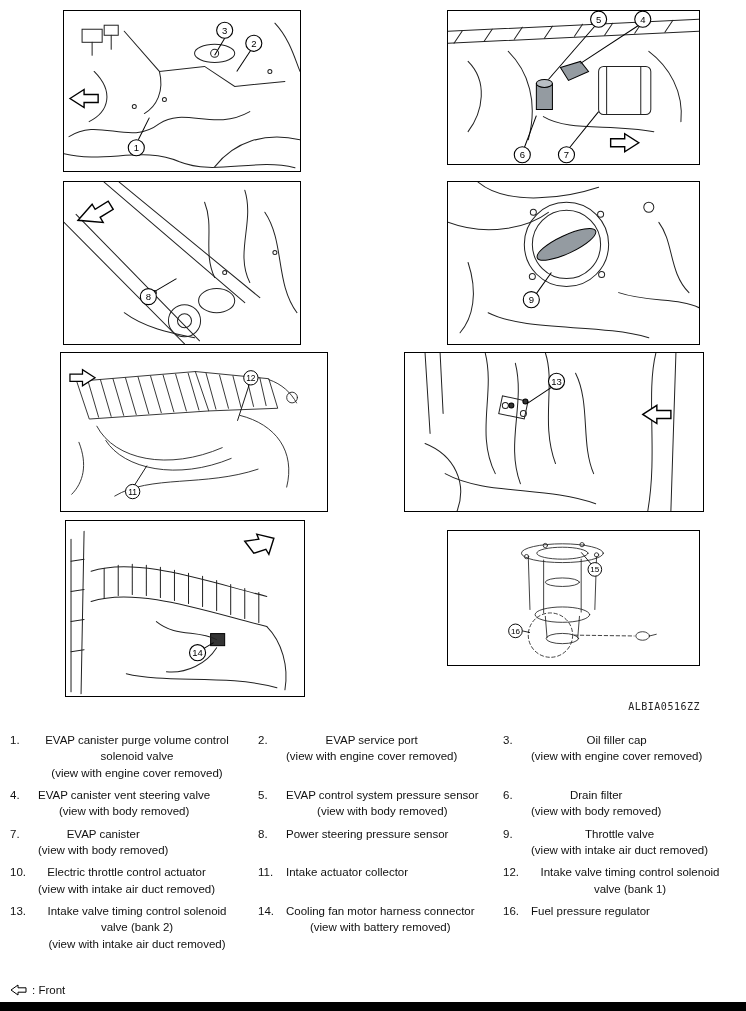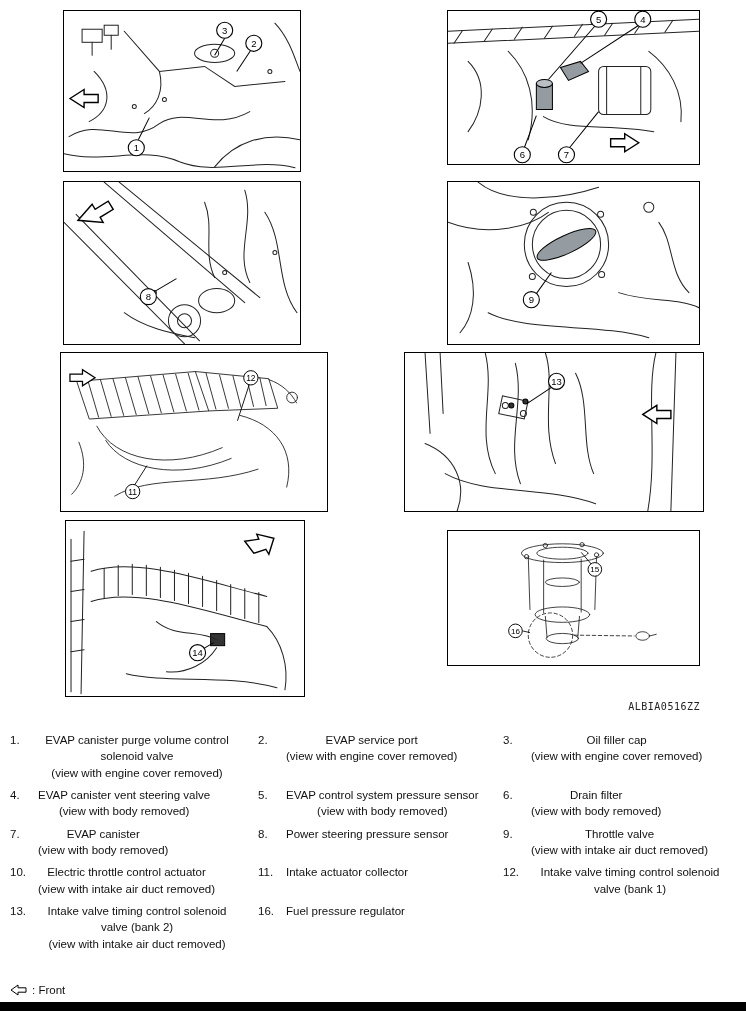--- a/index.html
+++ b/index.html
@@ -375,20 +375,27 @@
         </div>
     </div>
     <div class="legend-item">
       <span class="num">13.</span>
       <div class="txt">
           <div>Intake valve timing control solenoid valve (bank 2)</div>
         <div>(view with intake air duct removed)</div>
         </div>
     </div>
     <div class="legend-item">
+      <span class="num">14.</span>
+      <div class="txt">
+          <div>Cooling fan motor harness connector</div>
+        <div>(view with battery removed)</div>
+        </div>
+    </div>
+    <div class="legend-item">
       <span class="num">16.</span>
       <div class="txt">
           <div>Fuel pressure regulator</div>
         <div></div>
         </div>
     </div>
   </div>
 
   <div class="front-note">
     <svg width="17" height="12" viewBox="0 0 17 12">

